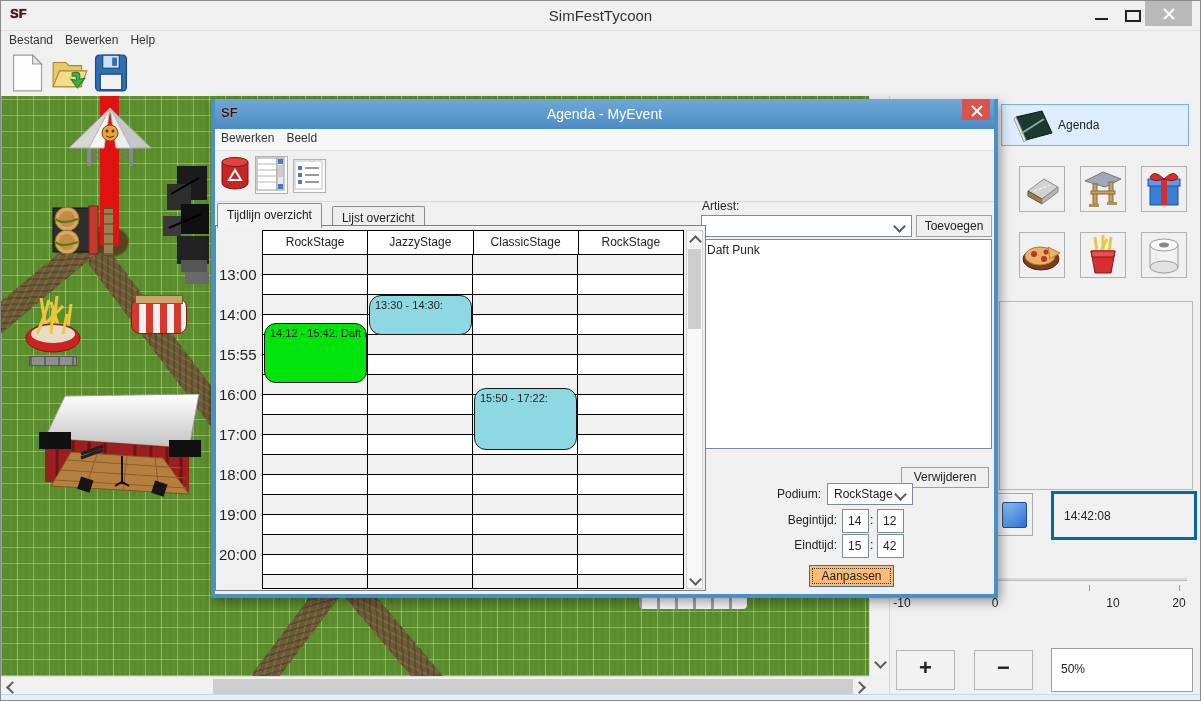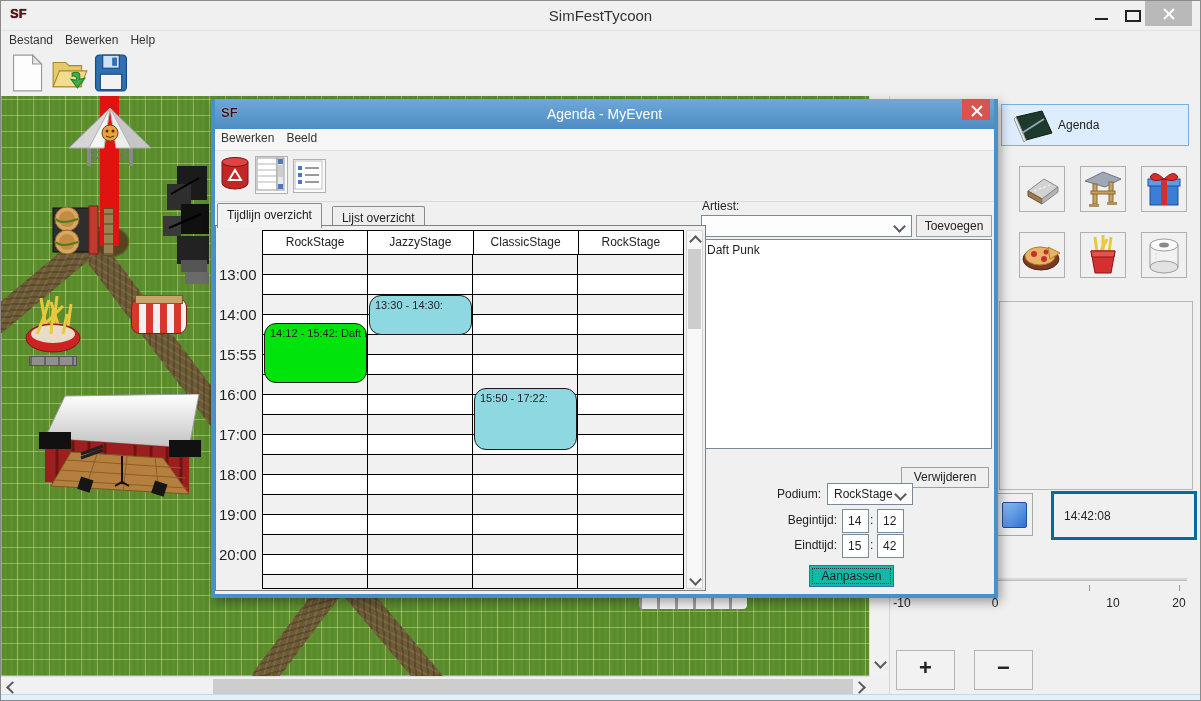--- a/index.html
+++ b/index.html
@@ -115,21 +115,21 @@
   #btn-remove{left:686px;top:368px;width:88px;height:21px;line-height:19px;}
   #podium-label{left:540px;top:388px;width:66px;text-align:right;}
   #podium-combo{left:612px;top:384px;width:86px;height:22px;}
   #start-label{left:556px;top:414px;width:66px;text-align:right;}
   #end-label{left:556px;top:439px;width:66px;text-align:right;}
   .tfield{position:absolute;width:27px;height:24px;background:#fff;border:1px solid #7a8a99;box-sizing:border-box;font-size:12px;padding:4px 0 0 5px;}
   #sh{left:627px;top:410px;} #sm{left:662px;top:410px;}
   #eh{left:627px;top:435px;} #em{left:662px;top:435px;}
   .colon{position:absolute;font-size:12px;}
   #c1{left:655px;top:414px;} #c2{left:655px;top:439px;}
-  #btn-apply{left:594px;top:466px;width:85px;height:22px;line-height:20px;background:#14b8a6;border:1px solid #3670a8;position:absolute;font-size:12px;text-align:center;box-sizing:border-box;}
+  #btn-apply{left:594px;top:466px;width:85px;height:22px;line-height:20px;background:#fdba74;border:1px solid #3670a8;position:absolute;font-size:12px;text-align:center;box-sizing:border-box;}
   #btn-apply::after{content:"";position:absolute;left:2px;top:2px;right:2px;bottom:2px;border:1px dotted #333;}
 </style>
 </head>
 <body>
 
 <div id="app">
 
   <div class="abs" id="titlebar">
     <span class="abs sf-logo" id="main-logo">SF</span>
     <div class="abs" id="main-title">SimFestTycoon</div>
@@ -366,20 +366,23 @@
     <span>14:42:08</span>
   </div>
 
   <div class="abs" id="slider-track"></div>
   <div class="tick" style="left:994px;"></div>
   <div class="tick" style="left:1088px;"></div>
   <div class="tick" style="left:1178px;"></div>
 
   <div class="zoombtn" id="zoom-in">+</div>
   <div class="zoombtn" id="zoom-out">−</div>
+  <div class="abs" id="zoom-box">
+    <span>50%</span>
+  </div>
 
   <div class="abs" id="status-strip"></div>
 
   <div class="abs" id="dialog">
     <div class="abs" id="dlg-title">
       <span class="abs sf-logo" id="dlg-logo" style="color:#3c0d0d;text-shadow:0 0 1px #fff;">SF</span>
       <span class="txt">Agenda - MyEvent</span>
       <div class="abs" id="dlg-close">
         <span class="xmark" style="width:12px;height:12px;"></span>
       </div>

